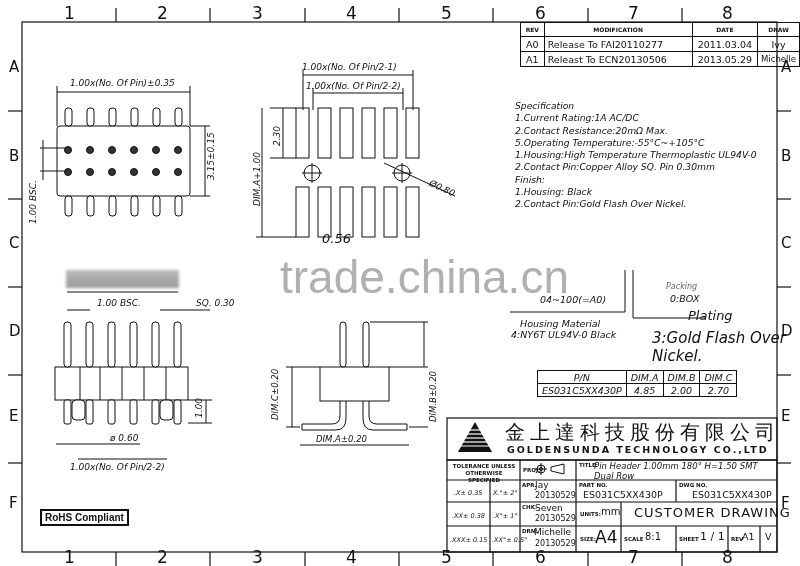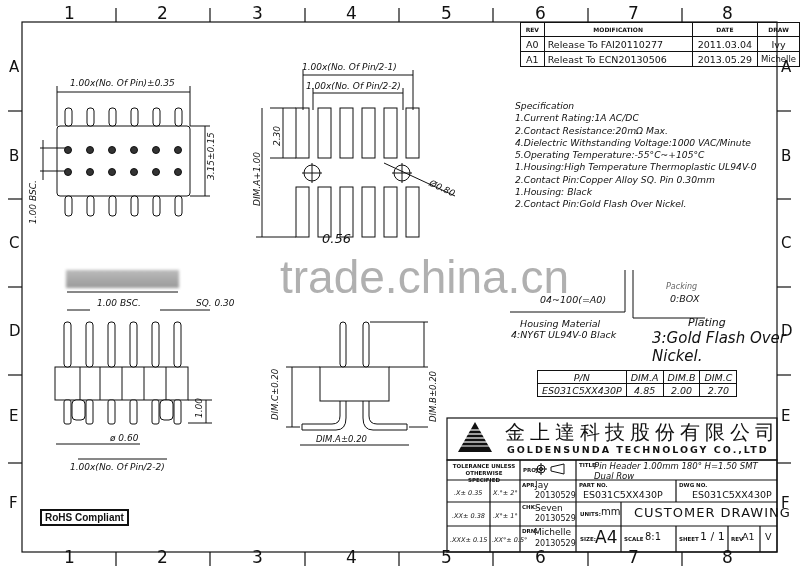--- a/index.html
+++ b/index.html
@@ -284,34 +284,34 @@
     <td style="text-align:center">2013.05.29</td>
     <td style="text-align:center;font-size:8.5px">Michelle</td>
   </tr>
 </tbody>
   </table>
 
 <div class="abs" style="left:515px;top:100px">
   <div class="spec-line">Specification</div>
   <div class="spec-line">1.Current Rating:1A AC/DC</div>
   <div class="spec-line">2.Contact Resistance:20mΩ Max.</div>
-  <div class="spec-line">4.Dielectric Withstanding Voltage:1000 VAC/Minute</div>
   <div class="spec-line">5.Operating Temperature:-55°C~+105°C</div>
   <div class="spec-line">1.Housing:High Temperature Thermoplastic UL94V-0</div>
   <div class="spec-line">2.Contact Pin:Copper Alloy SQ. Pin 0.30mm</div>
+  <div class="spec-line">Finish:</div>
   <div class="spec-line">1.Housing: Black</div>
   <div class="spec-line">2.Contact Pin:Gold Flash Over Nickel.</div>
 </div>
 
 <div class="abs it" style="left:540px;top:294px;font-size:9.5px">04~100(=A0)</div>
 <div class="abs it" style="left:666px;top:282px;font-size:8px;color:#666">Packing</div>
 <div class="abs it" style="left:670px;top:293px;font-size:9.5px">0:BOX</div>
 <div class="abs it" style="left:520px;top:318px;font-size:9.5px">Housing Material</div>
 <div class="abs it" style="left:511px;top:329px;font-size:9.5px">4:NY6T UL94V-0 Black</div>
-<div class="abs it" style="left:688px;top:316px;font-size:11px">Plating</div>
+<div class="abs it" style="left:688px;top:308px;font-size:13px">Plating</div>
 <div class="abs it" style="left:652px;top:329px;font-size:15px">3:Gold Flash Over Nickel.</div>
 
 <table class="pn">
   <tbody>
       <tr>
     <td style="width:68px">P/N</td>
     <td>DIM.A</td>
     <td>DIM.B</td>
     <td>DIM.C</td>
   </tr>

